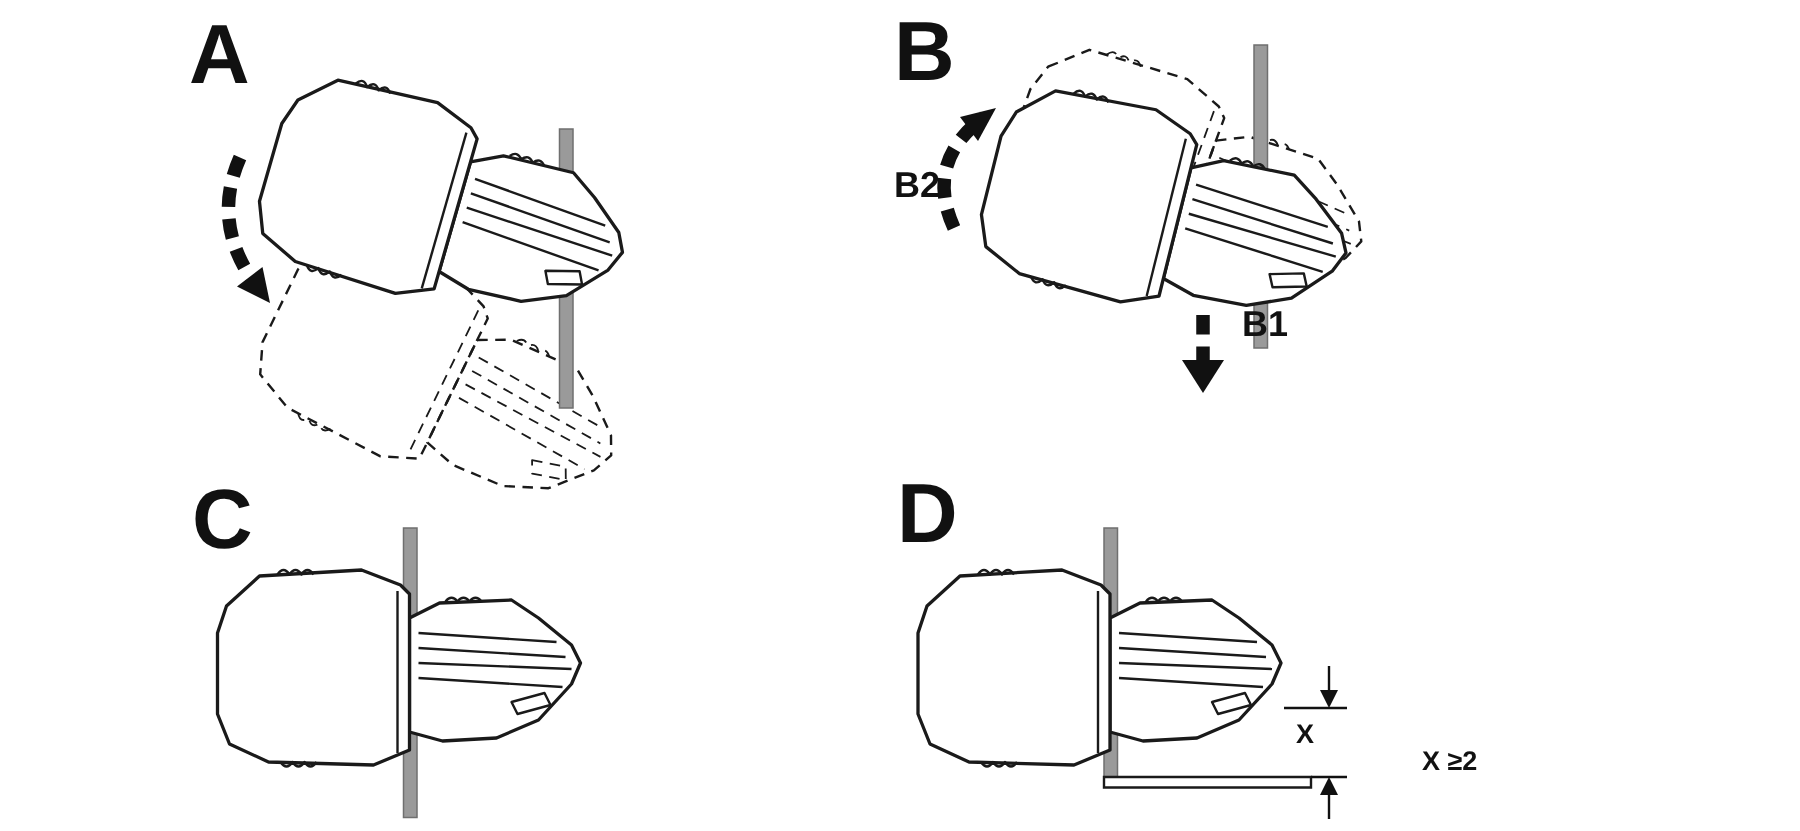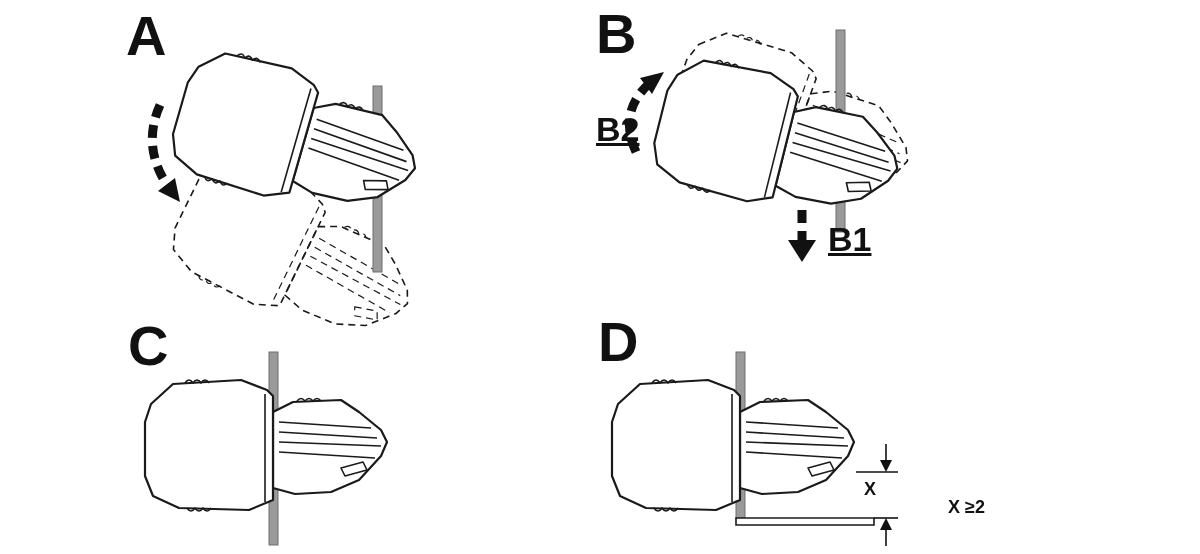--- a/index.html
+++ b/index.html
@@ -25,21 +25,21 @@
   }
   .ghost{--part-fill:none;--dash:7 5;--sw:1.6;--swd:1.2;}
   .bar{fill:#9a9a9a;stroke:#6f6f6f;stroke-width:1;}
   .bracket{fill:#ffffff;stroke:#1a1a1a;stroke-width:1.6;}
   .arrow-stroke{fill:none;stroke:#111111;stroke-width:9;stroke-dasharray:13 8;stroke-linecap:butt;}
   .arrow-head{fill:#111111;stroke:none;}
   .dim{fill:none;stroke:#111111;stroke-width:1.6;}
   .dim-head{fill:#111111;stroke:none;}
   .label{position:absolute;color:#111111;font-weight:700;line-height:1;white-space:nowrap;}
   .letter{font-size:56px;}
-  .sub{font-size:34px;text-decoration:underline;}
+  .sub{font-size:24px;}
   .small{font-size:18px;}
 </style>
 </head>
 <body>
 
 <div class="canvas">
 
   <svg width="0" height="0" style="position:absolute" aria-hidden="true">
     <defs>
       <g id="device">
@@ -102,18 +102,18 @@
       <polygon class="dim-head" points="886,518 880,530 892,530"></polygon>
     </g>
   </svg>
 
   <div class="label letter" style="left:126px;top:8px">A</div>
   <div class="label letter" style="left:596px;top:6px">B</div>
   <div class="label letter" style="left:128px;top:318px">C</div>
   <div class="label letter" style="left:598px;top:314px">D</div>
 
   <div class="label sub" style="left:596px;top:112px">B2</div>
-  <div class="label sub" style="left:828px;top:222px">B1</div>
+  <div class="label sub" style="left:828px;top:205px">B1</div>
 
   <div class="label small" style="left:864px;top:480px">X</div>
   <div class="label small" style="left:948px;top:498px">X ≥2</div>
 
 </div>
 
 </body></html>

